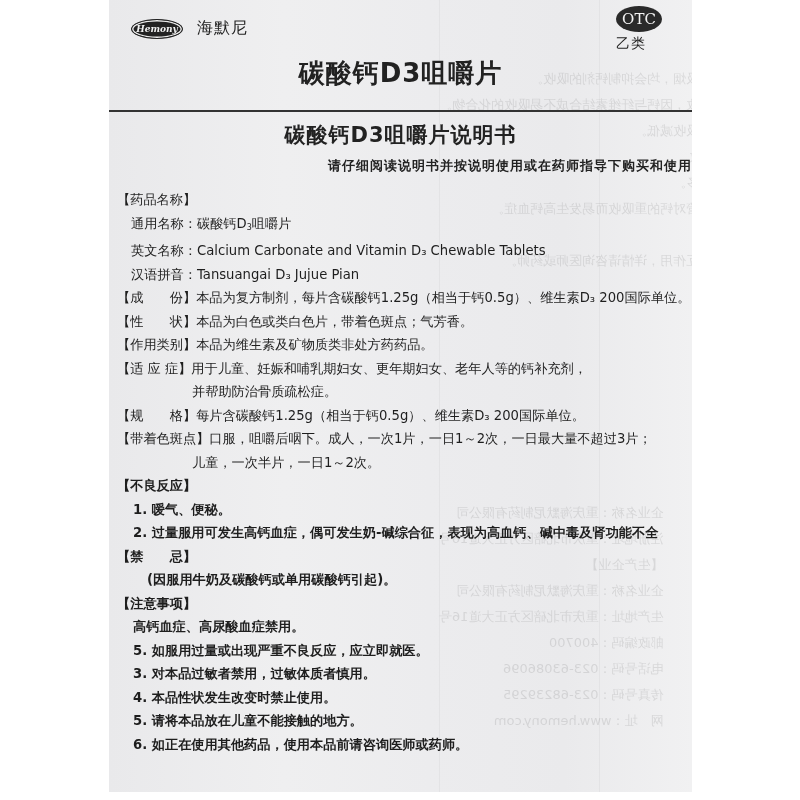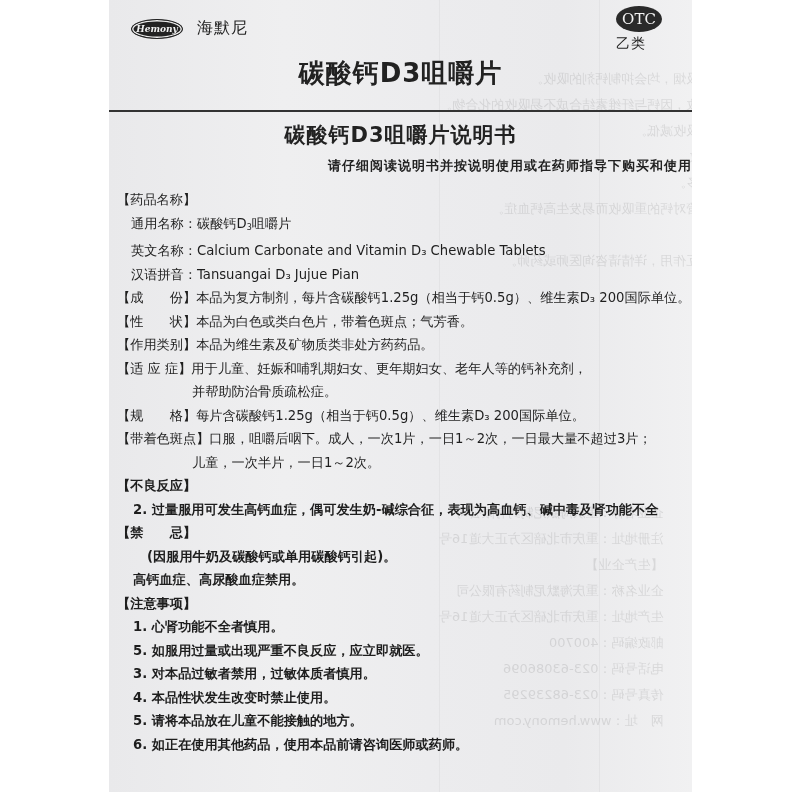--- a/index.html
+++ b/index.html
@@ -117,28 +117,28 @@
     <div class="row">
       <span>【规　　格】</span><span>每片含碳酸钙1.25g（相当于钙0.5g）、维生素D₃ 200国际单位。</span>
     </div>
 
     <div class="row">
       <span>【带着色斑点】</span><span>口服，咀嚼后咽下。成人，一次1片，一日1～2次，一日最大量不超过3片；</span>
     </div>
     <div class="row ind2">儿童，一次半片，一日1～2次。</div>
 
     <div class="row bold">【不良反应】</div>
+    <div class="row ind3">1. 嗳气、便秘。</div>
     <div class="row ind3">2. 过量服用可发生高钙血症，偶可发生奶-碱综合征，表现为高血钙、碱中毒及肾功能不全</div>
     <div class="row bold">【禁　　忌】</div>
 
     <div class="row ind4">(因服用牛奶及碳酸钙或单用碳酸钙引起)。</div>
+    <div class="row bold">【注意事项】</div>
+
     <div class="row ind3">高钙血症、高尿酸血症禁用。</div>
-
-    <div class="row bold">【注意事项】</div>
-    <div class="row ind3">1. 心肾功能不全者慎用。</div>
     <div class="row ind3">5. 如服用过量或出现严重不良反应，应立即就医。</div>
     <div class="row ind3">3. 对本品过敏者禁用，过敏体质者慎用。</div>
     <div class="row ind3">4. 本品性状发生改变时禁止使用。</div>
     <div class="row ind3">5. 请将本品放在儿童不能接触的地方。</div>
     <div class="row ind3">6. 如正在使用其他药品，使用本品前请咨询医师或药师。</div>
 
   </div>
 </div>
 
 </body></html>

